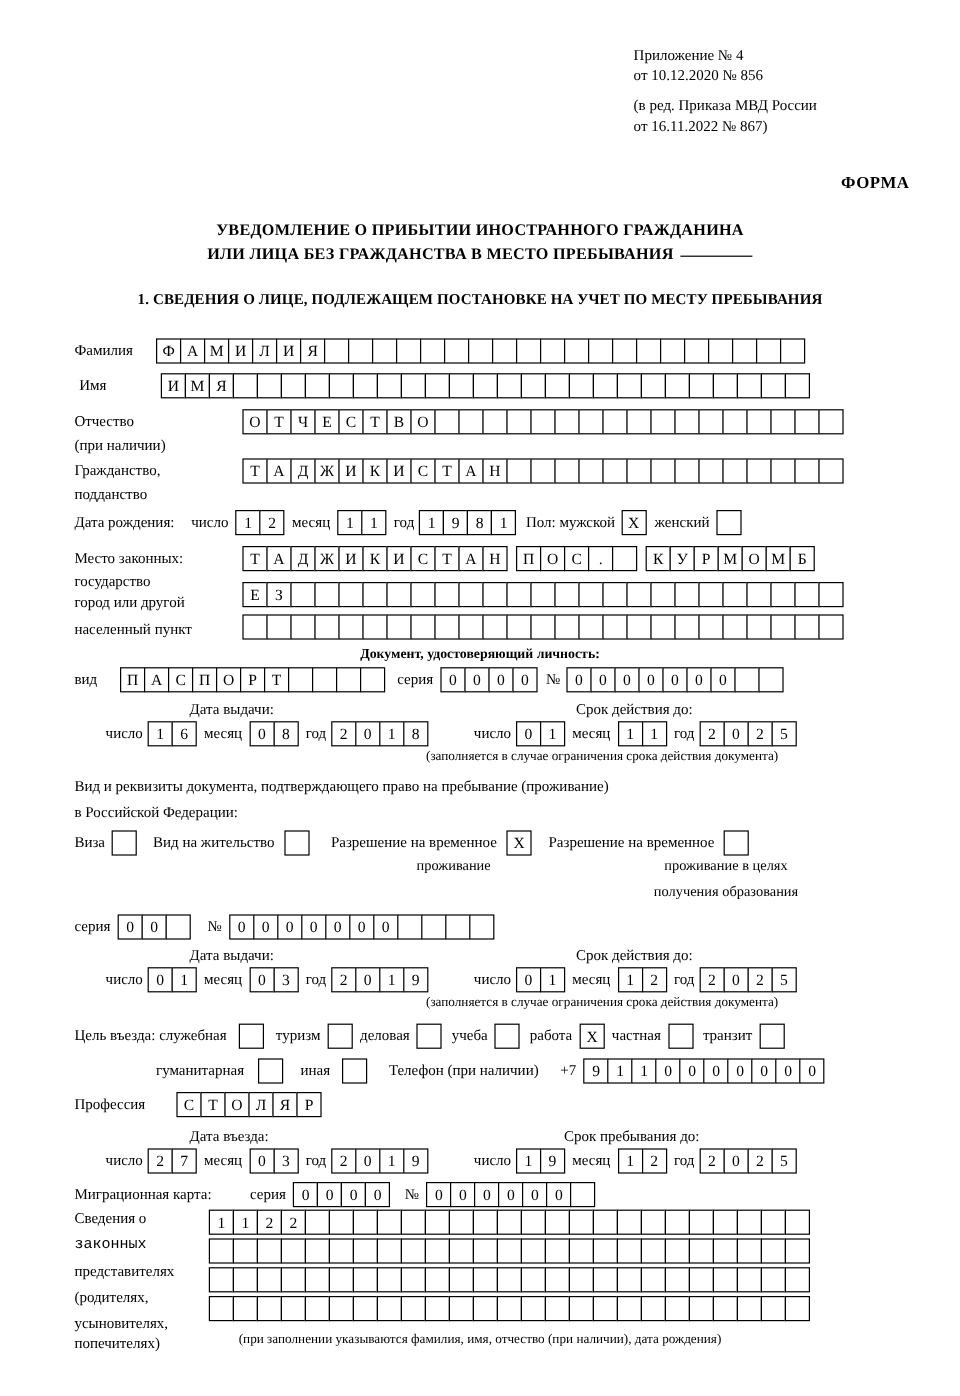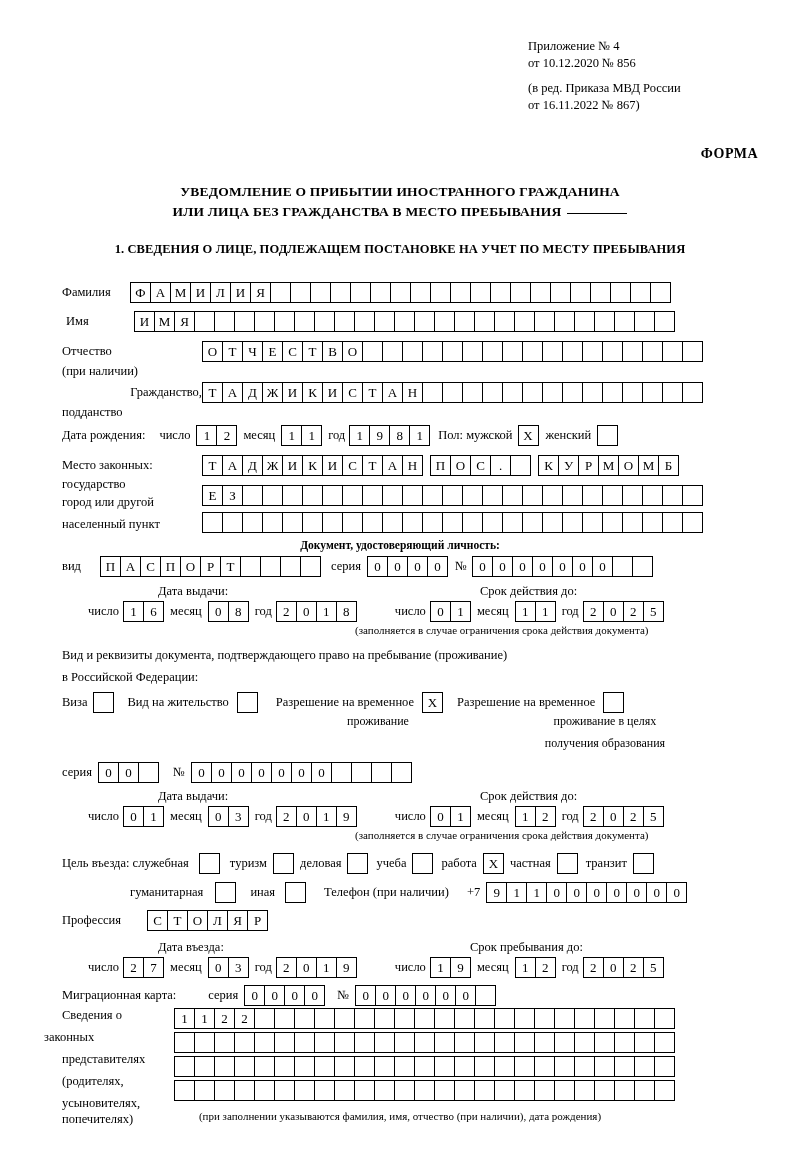--- a/index.html
+++ b/index.html
@@ -253,21 +253,21 @@
         <span class="cell"></span>
         <span class="cell"></span>
         <span class="cell"></span>
         <span class="cell"></span>
         <span class="cell"></span>
       </span>
   </div>
   <div class="sub-lbl" style="top:364px; left:62px;">(при наличии)</div>
 
   <div class="row" style="top:382px; left:62px;">
-    <span class="lbl" style="width:140px;text-align:right;">Гражданство,</span>
+    <span class="lbl" style="width:140px;">Гражданство,</span>
     <span class="boxes">
         <span class="cell">Т</span>
         <span class="cell">А</span>
         <span class="cell">Д</span>
         <span class="cell">Ж</span>
         <span class="cell">И</span>
         <span class="cell">К</span>
         <span class="cell">И</span>
         <span class="cell">С</span>
         <span class="cell">Т</span>
@@ -679,21 +679,21 @@
         <span class="cell">0</span>
         <span class="cell">0</span>
         <span class="cell">0</span>
         <span class="cell">0</span>
         <span class="cell">0</span>
         <span class="cell"></span>
       </span>
   </div>
 
   <div class="sub-lbl" style="top:1008px; left:62px;">Сведения о</div>
-  <div class="sub-lbl" style="top:1030px; left:44px;">законных</div>
+  <div class="sub-lbl" style="top:1030px; left:62px;font-family:Liberation Mono, monospace;">законных</div>
   <div class="sub-lbl" style="top:1052px; left:62px;">представителях</div>
   <div class="sub-lbl" style="top:1074px; left:62px;">(родителях,</div>
   <div class="sub-lbl" style="top:1096px; left:62px;">усыновителях,</div>
   <div class="sub-lbl" style="top:1112px; left:62px;">попечителях)</div>
 
   <div class="row" style="top:1008px; left:174px;">
     <span class="boxes">
         <span class="cell">1</span>
         <span class="cell">1</span>
         <span class="cell">2</span>

